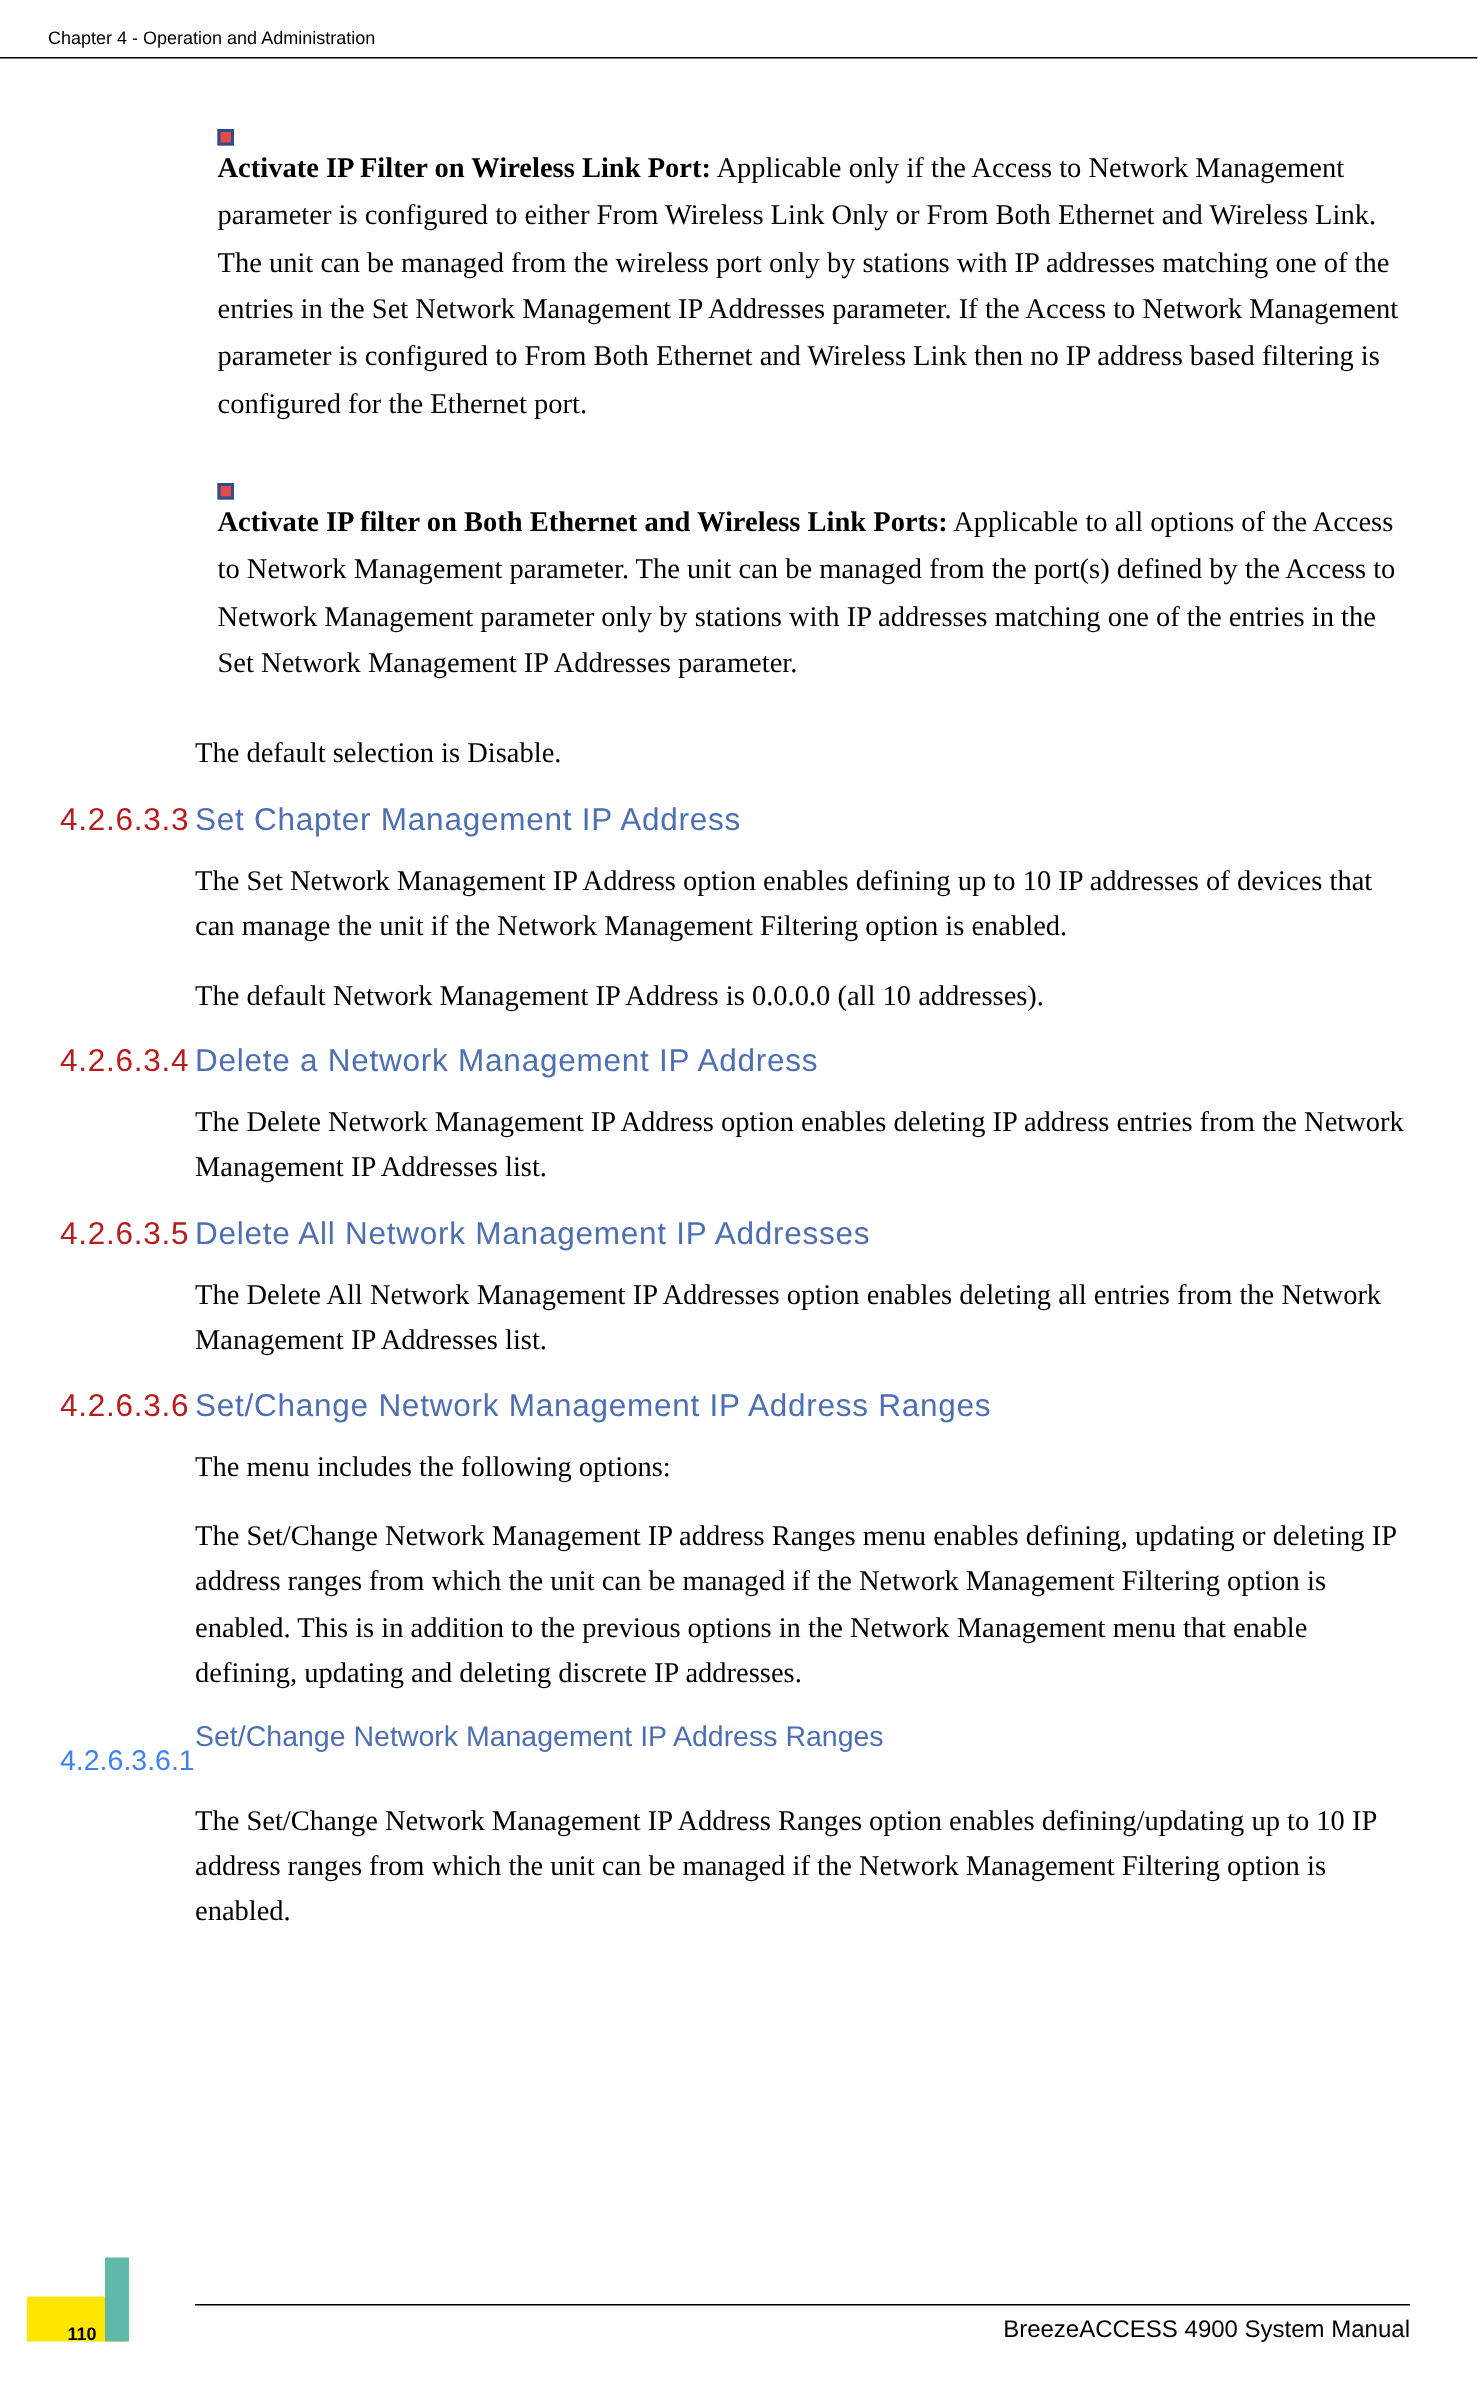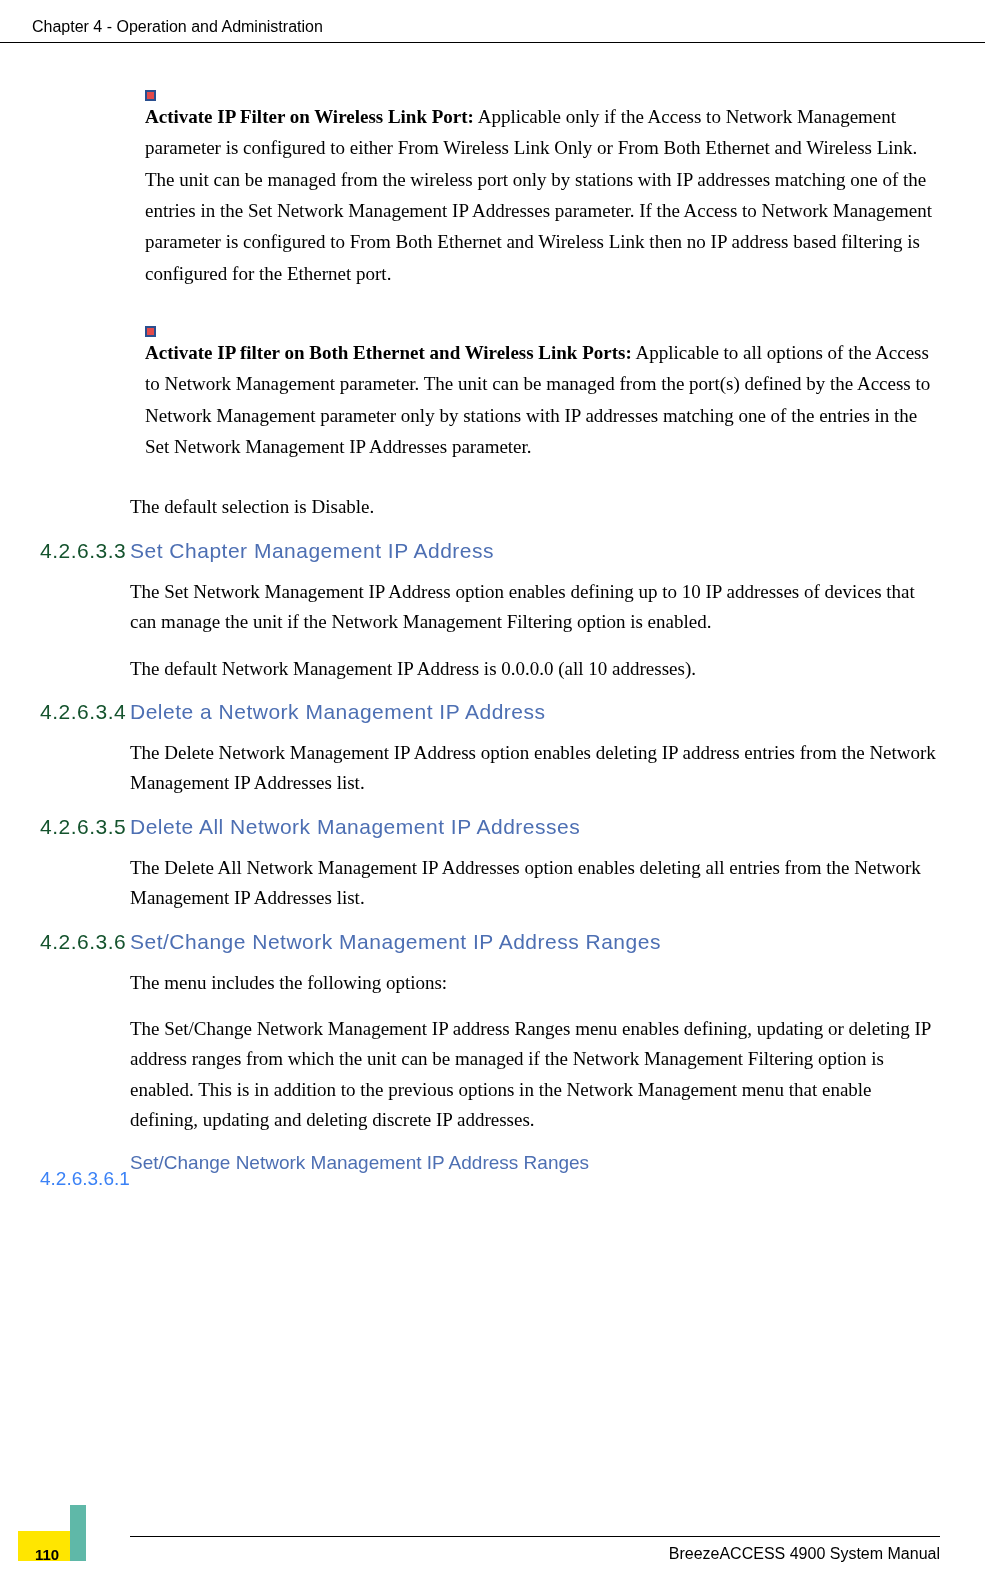--- a/index.html
+++ b/index.html
@@ -11,21 +11,21 @@
       width: 985px;
       min-height: 1593px;
       background: #fff;
       font-family: Georgia, 'Times New Roman', serif;
       color: #000;
       position: relative;
       padding: 0;
     }
     .chapter-header {
       font-family: Arial, Helvetica, sans-serif;
-      font-size: 16px;
+      font-size: 12px;
       padding: 18px 32px 6px 32px;
       border-bottom: 1px solid #000;
       margin-bottom: 40px;
     }
     .content-area {
       padding: 0 45px 0 130px;
     }
     .bullet-item {
       display: flex;
       margin-bottom: 30px;
@@ -62,21 +62,21 @@
     }
     .section-number {
       width: 120px;
       flex-shrink: 0;
       text-align: left;
       padding-left: 30px;
     }
     .section-number.level4 {
       font-family: Verdana, Geneva, sans-serif;
       font-size: 21px;
-      color: #14532d;
+      color: #b91c1c;
       letter-spacing: 0.5px;
     }
     .section-number.level5 {
       font-family: Arial, Helvetica, sans-serif;
       font-size: 19px;
       color: #3b82f6;
       margin-top: 16px;
     }
     .section-title {
       flex: 1;
@@ -106,23 +106,23 @@
     }
     .footer-text {
       font-family: Arial, Helvetica, sans-serif;
       font-size: 16px;
       text-align: right;
       padding-right: 45px;
     }
     .page-number {
       position: absolute;
       bottom: 30px;
-      left: 35px;
-      font-family: Arial, Helvetica, sans-serif;
-      font-size: 15px;
+      left: 45px;
+      font-family: Arial, Helvetica, sans-serif;
+      font-size: 12px;
       font-weight: bold;
     }
     .side-marker {
       position: absolute;
       bottom: 32px;
       left: 18px;
       width: 68px;
       height: 56px;
     }
     .side-marker .yellow-block {
@@ -188,20 +188,21 @@
     <div class="section-number level4">4.2.6.3.6</div>
     <div class="section-title level4">Set/Change Network Management IP Address Ranges</div>
   </div>
   <p class="body-para">The menu includes the following options:</p>
   <p class="body-para">The Set/Change Network Management IP address Ranges menu enables defining, updating or deleting IP address ranges from which the unit can be managed if the Network Management Filtering option is enabled. This is in addition to the previous options in the Network Management menu that enable defining, updating and deleting discrete IP addresses.</p>
 
   <div class="section-row">
     <div class="section-number level5">4.2.6.3.6.1</div>
     <div class="section-title level5">Set/Change Network Management IP Address Ranges</div>
   </div>
+  <p class="body-para">The Set/Change Network Management IP Address Ranges option enables defining/updating up to 10 IP address ranges from which the unit can be managed if the Network Management Filtering option is enabled.</p>
 
 </div>
 
 <div class="footer">
   <div class="footer-line"></div>
   <div class="footer-text">BreezeACCESS 4900 System Manual</div>
 </div>
 
 <div class="side-marker">
   <div class="yellow-block"></div>

